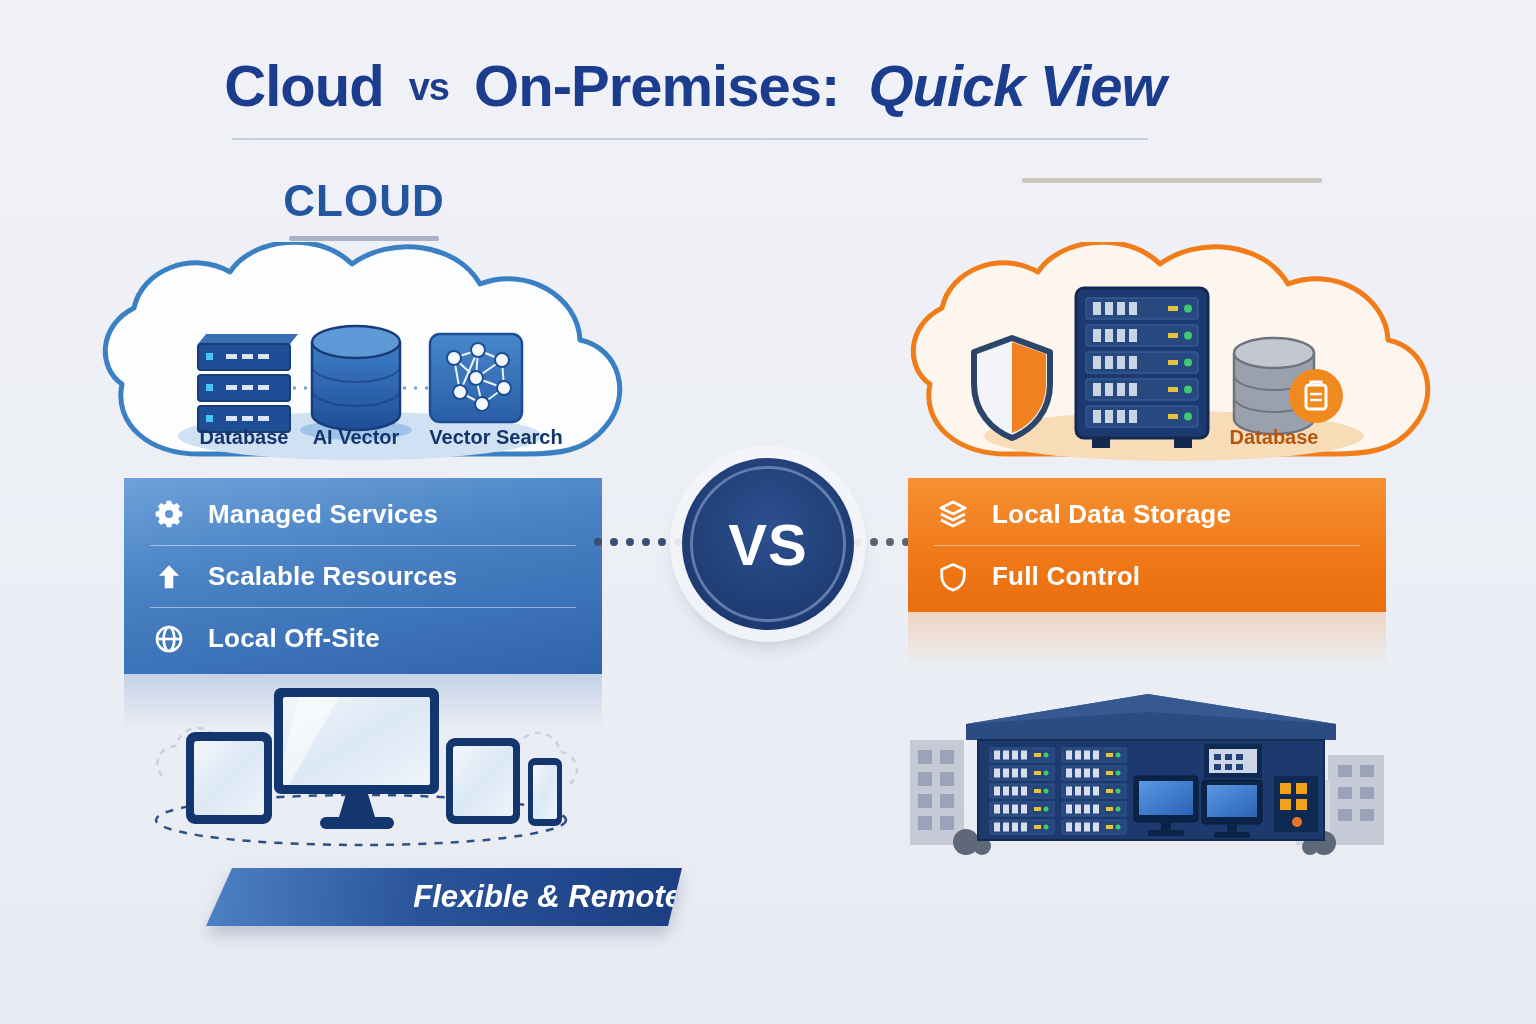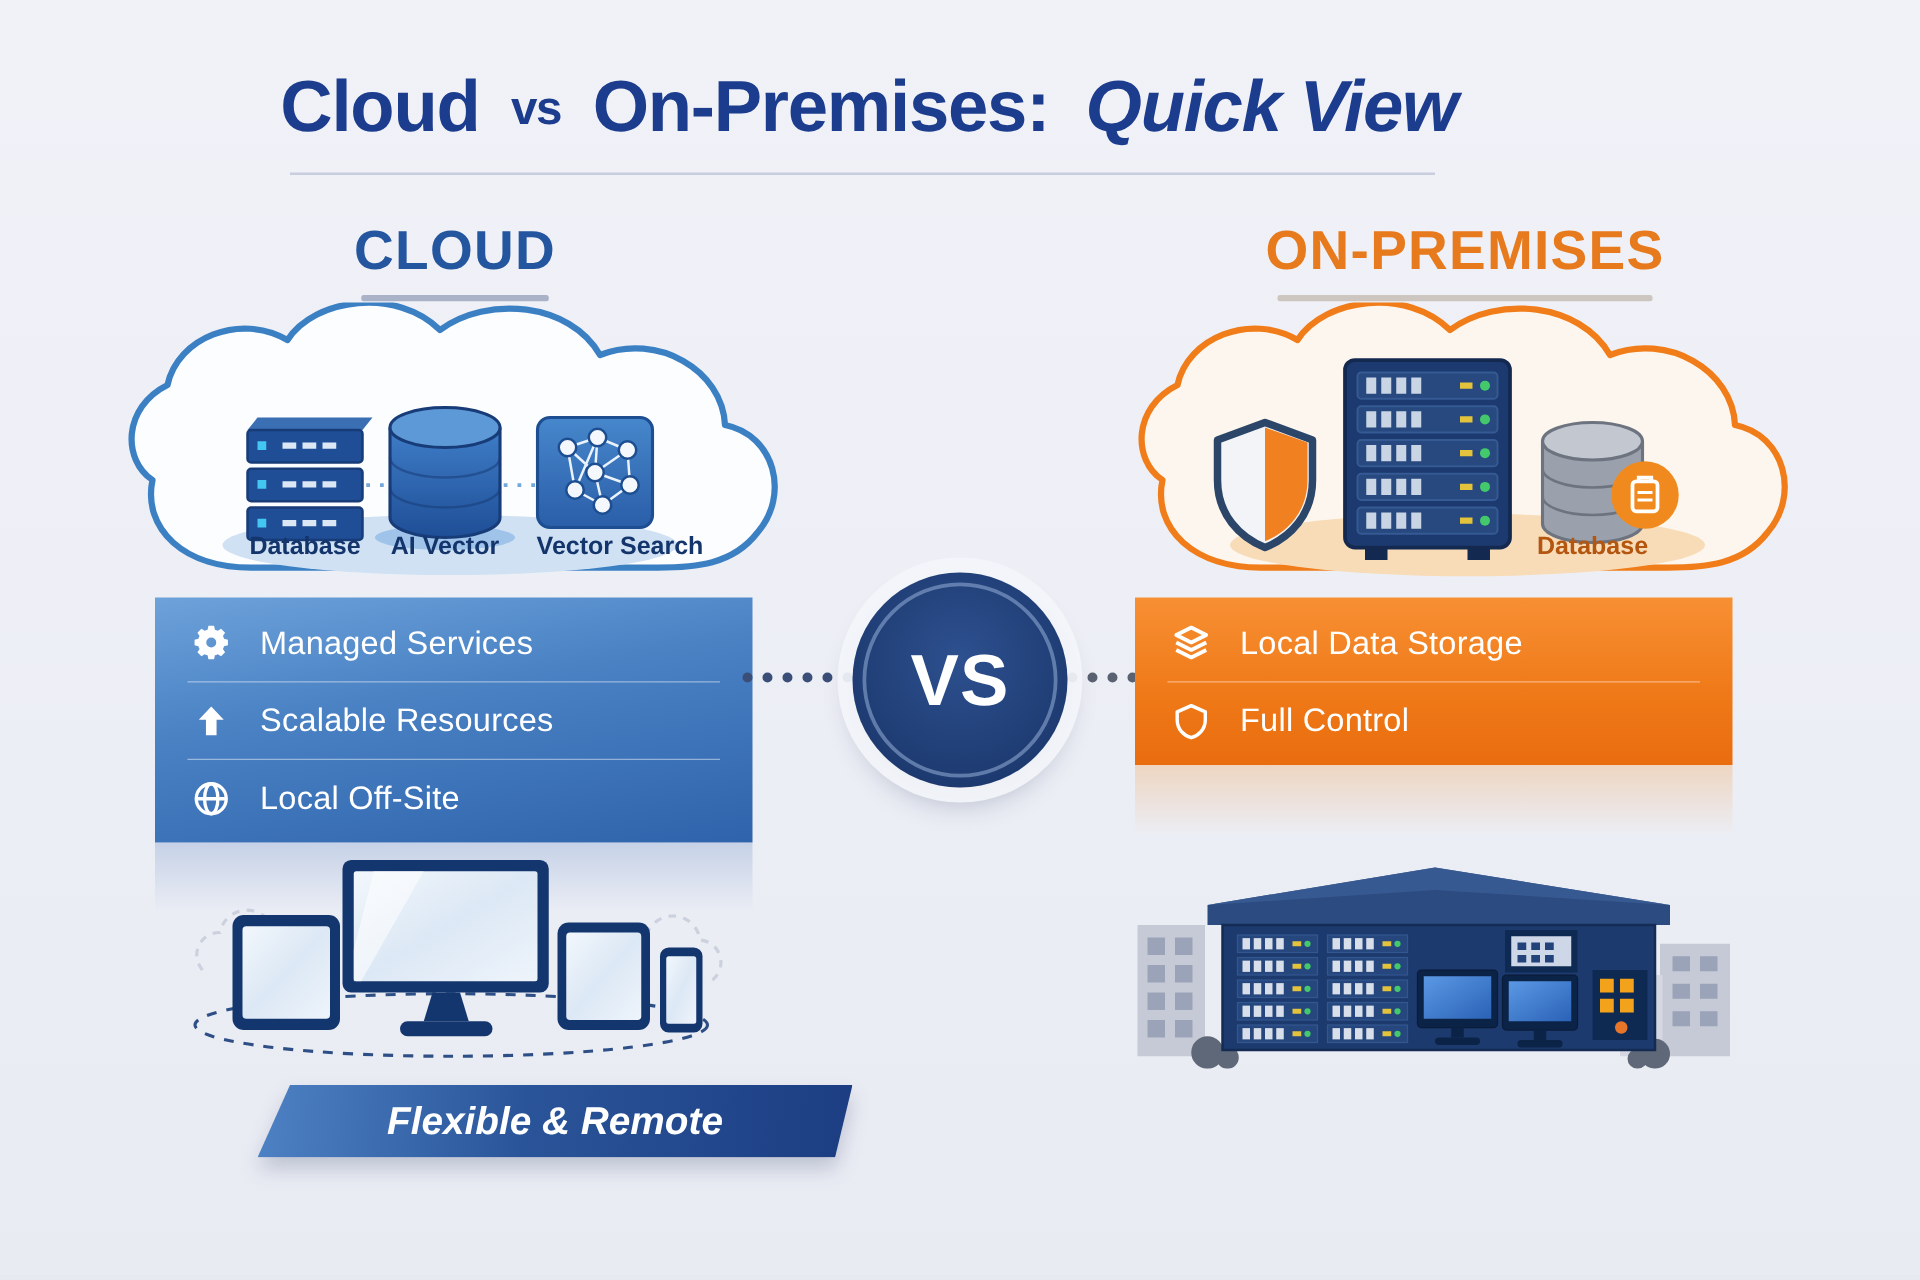--- a/index.html
+++ b/index.html
@@ -37,33 +37,33 @@
   
   .panel { position:absolute; top:310px; width:478px; padding:5px 0; }
   .panel-blue   { left:36px; background:linear-gradient(170deg,#6da2da 0%,#4a82c4 40%,#2f63ab 100%); }
   .panel-orange { left:12px; background:linear-gradient(180deg,#f79033 0%,#ef7817 60%,#e96d0e 100%); }
   .panel::after { content:""; position:absolute; top:100%; left:0; right:0; height:56px; }
   .panel-blue::after   { background:linear-gradient(180deg, rgba(110,145,200,.30), rgba(110,145,200,0)); }
   .panel-orange::after { background:linear-gradient(180deg, rgba(243,150,60,.28), rgba(243,150,60,0)); }
   .panel-row { display:flex; align-items:center; gap:20px; height:62px; margin:0 26px; }
   .panel-row + .panel-row { border-top:1.5px solid rgba(255,255,255,.45); }
   .row-icon { width:38px; display:flex; justify-content:center; flex:0 0 38px; }
-  .row-label { font-size:26px; font-weight:400; color:#fff; letter-spacing:.2px; white-space:nowrap; }
+  .row-label { font-size:26px; font-weight:700; color:#fff; letter-spacing:.2px; white-space:nowrap; }
 
   
   .illus { position:absolute; top:512px; height:175px; }
   .illus-devices  { left:36px; width:478px; }
   .illus-building { left:12px; width:478px; }
 
   
   .banner-wrap { position:absolute; top:700px; filter:drop-shadow(0 9px 8px rgba(30,50,90,.22)); }
   .banner { height:58px; display:flex; align-items:center; justify-content:center;
             font-size:31px; font-style:italic; font-weight:700; color:#fff; white-space:nowrap;
             clip-path:polygon(26px 0, 100% 0, calc(100% - 14px) 100%, 0 100%); }
-  .banner-blue   { width:476px; background:linear-gradient(95deg,#4d82c4 0%,#2a5499 45%,#1c3d82 100%); }
+  .banner-blue   { width:476px; background:linear-gradient(95deg,#4d82c4 0%,#2a5499 45%,#1c3d82 100%);justify-content:flex-end; }
   .banner-wrap.left  { left:118px; }
 
   
   .dots { position:absolute; top:538px; width:88px; height:0; border-top:8px dotted #3a4e77; }
   .dots-left  { left:594px; }
   .dots-right { left:854px; border-top-color:#5a6170; }
   .vs-wrap { position:absolute; left:682px; top:458px; width:172px; height:172px; }
   .vs-circle { width:100%; height:100%; border-radius:50%; position:relative;
     background:radial-gradient(circle at 50% 40%, #2d508f 0%, #1d3a70 75%);
     box-shadow:0 0 0 12px rgba(243,245,250,.92), 0 12px 22px rgba(25,45,85,.28);
@@ -234,21 +234,20 @@
 
   <div class="dots dots-left"></div>
   <div class="dots dots-right"></div>
   <div class="vs-wrap">
     <div class="vs-circle">
       <span class="vs-text">VS</span>
     </div>
   </div>
 
   <div class="col col-right">
-    <div class="col-heading">ON-PREMISES</div>
     <div class="heading-bar bar-orange"></div>
 
     <svg class="cloud-svg" viewBox="0 0 552 250">
       <path d="M118 212 C 58 214 26 180 34 142 C 10 126 10 84 46 66 C 54 28 104 8 142 30 C 164 -4 230 -12 264 22 C 302 -6 368 0 392 42 C 438 24 490 54 492 98 C 532 106 544 154 518 184 C 498 210 468 212 438 212 Z" fill="#fdf6ee" stroke="#f07d1a" stroke-width="5" stroke-linejoin="round"></path>
       <ellipse cx="278" cy="194" rx="190" ry="25" fill="#f8dcb8"></ellipse>
 
       <g transform="translate(78,96)">
         <path d="M38 0 L76 14 V46 C76 74 58 92 38 100 C18 92 0 74 0 46 V14 Z" fill="#f3f4f7" stroke="#2b4668" stroke-width="6" stroke-linejoin="round"></path>
         <path d="M38 4 L72 16 V46 C72 71 56 88 38 95 Z" fill="#f08020"></path>
       </g>

